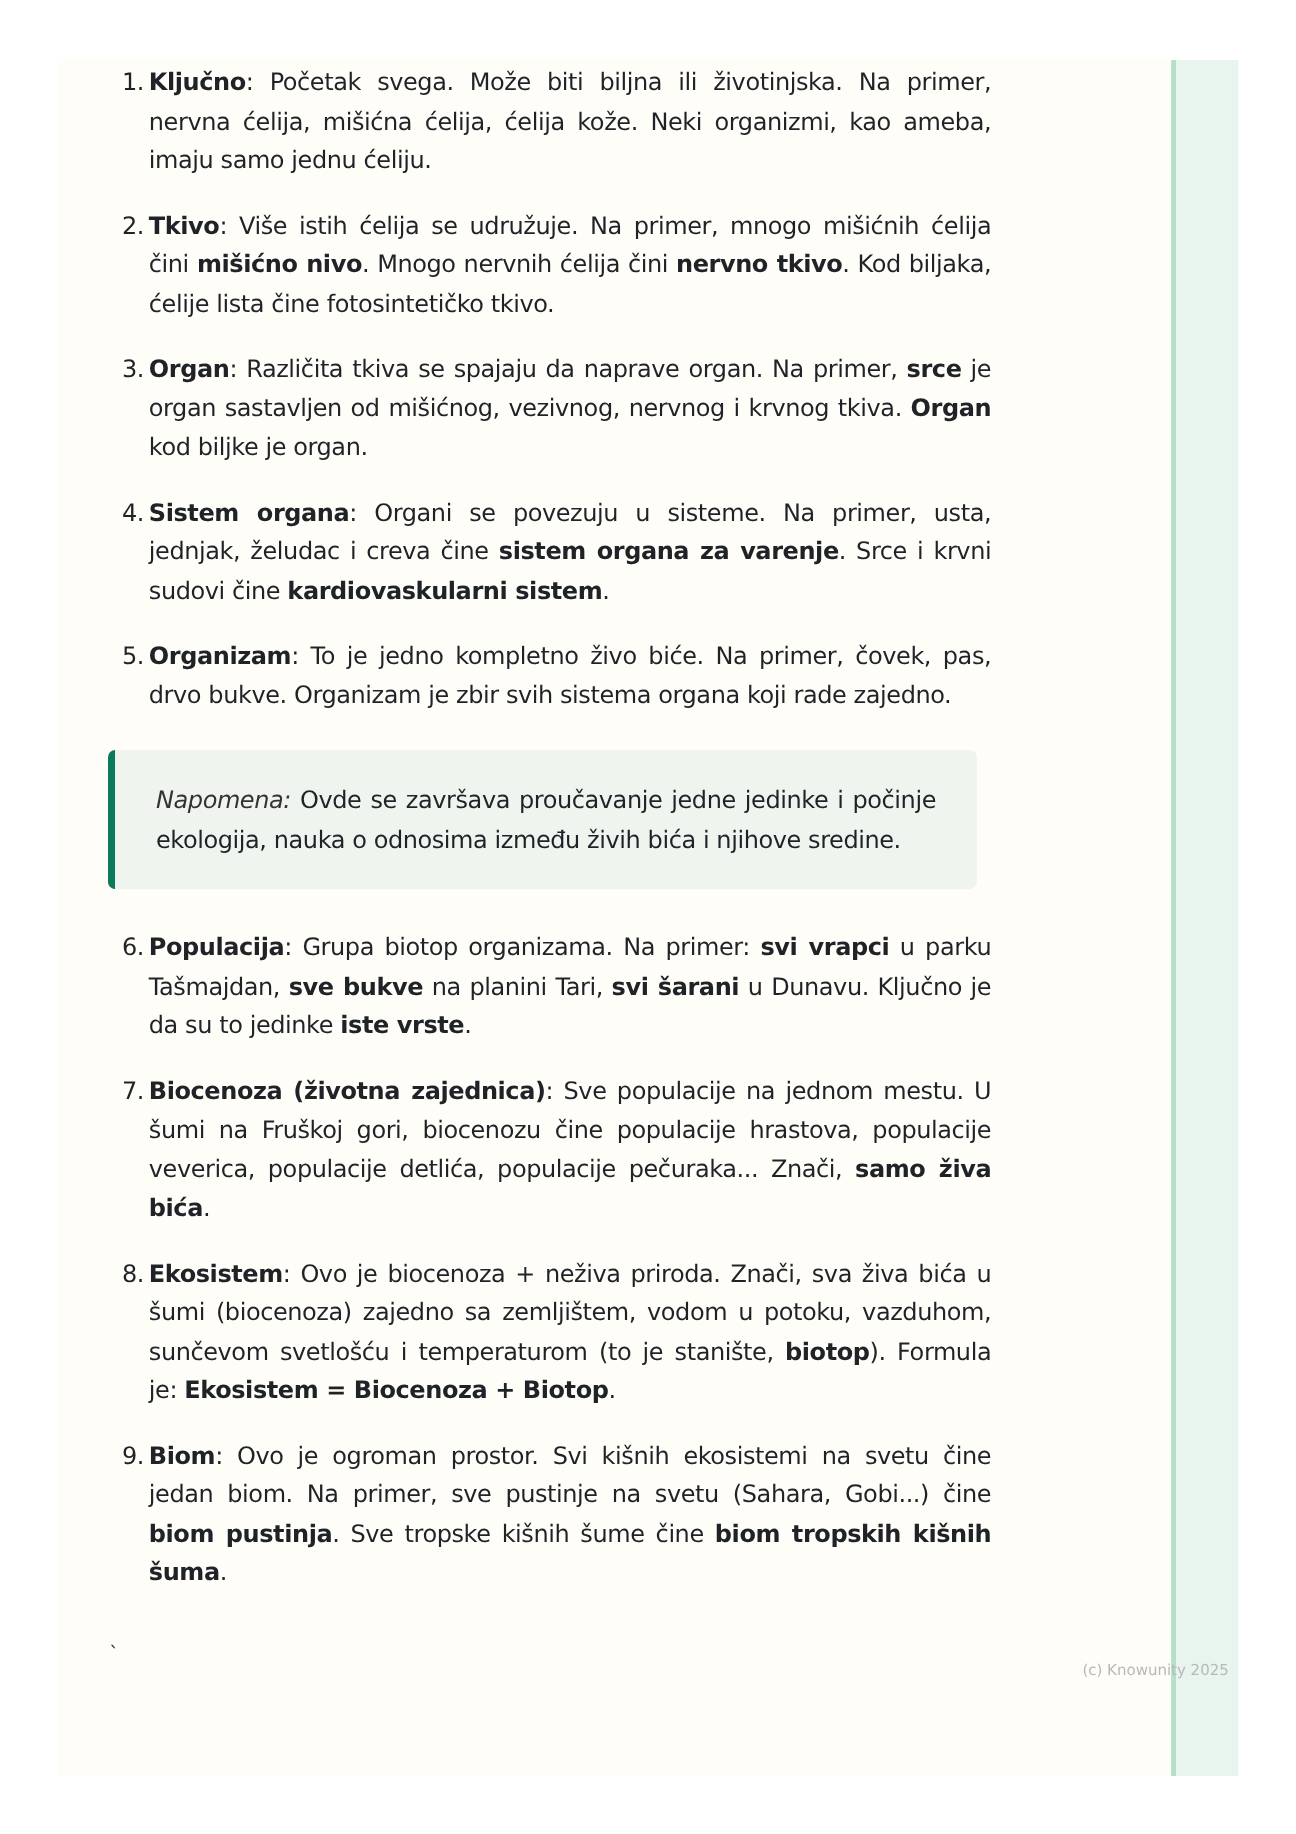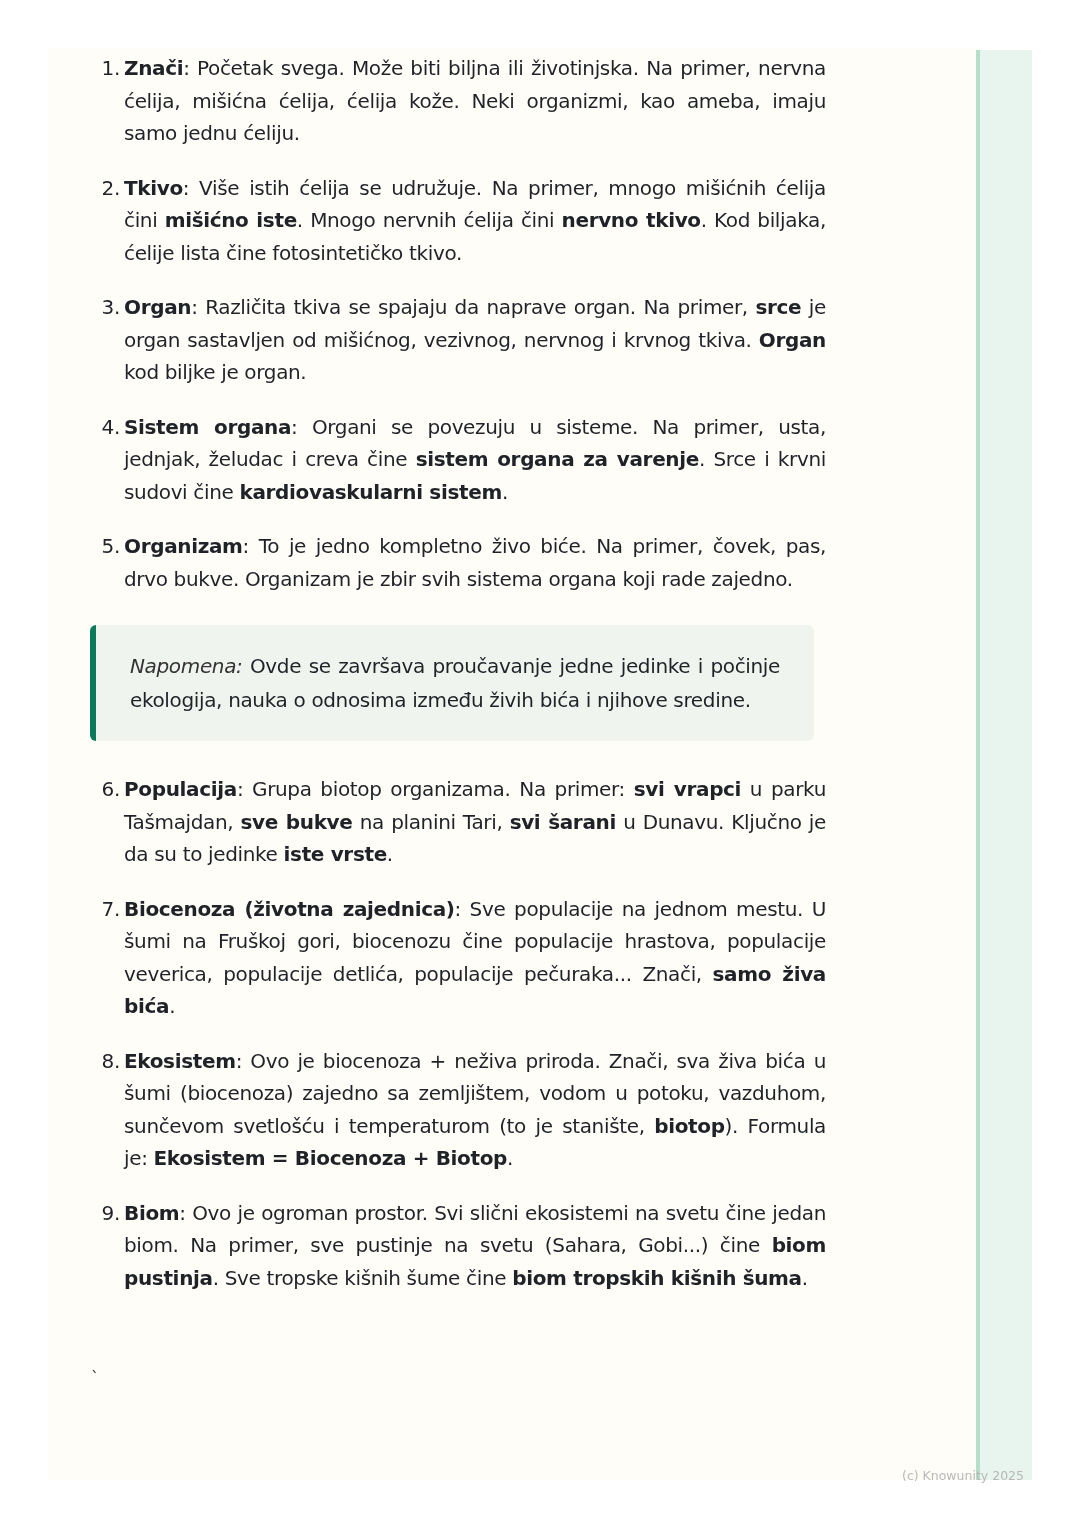--- a/index.html
+++ b/index.html
@@ -32,43 +32,43 @@
   .note {
     position: relative; margin: 30px 12px 32px 0;
     background: #f0f4ef; border-left: 6px solid #0c7a5a; border-radius: 6px;
     padding: 24px 34px 24px 34px; line-height: 34px; text-align: justify;
   }
   .note i { font-style: italic; color: #333; }
   .tick {
     position: absolute; left: 91px; top: 1368px; font-size: 16px; color: #333;
   }
   .footer {
-    position: absolute; left: 902px; top: 1468px; font-size: 12.5px; color: #b8b8b8;
+    position: absolute; left: 902px; top: 1384px; font-size: 12.5px; color: #b8b8b8;
     font-family: "DejaVu Sans", sans-serif;
   }
 </style>
 </head>
 <body>
 
 <div class="page"></div>
 <div class="side-strip"></div>
 
 <div class="content">
   <ol class="levels" id="list1">
-      <li><span class="num">1.</span><b>Znači</b><span>: Početak svega. Može biti biljna ili životinjska. Na primer, nervna ćelija, mišićna ćelija, ćelija kože. Neki organizmi, kao ameba, imaju samo jednu ćeliju.</span></li>
-      <li><span class="num">2.</span><b>Tkivo</b><span>: Više istih ćelija se udružuje. Na primer, mnogo mišićnih ćelija čini </span><b>mišićno iste</b><span>. Mnogo nervnih ćelija čini </span><b>nervno tkivo</b><span>. Kod biljaka, ćelije lista čine fotosintetičko tkivo.</span></li>
+      <li><span class="num">1.</span><b>Ključno</b><span>: Početak svega. Može biti biljna ili životinjska. Na primer, nervna ćelija, mišićna ćelija, ćelija kože. Neki organizmi, kao ameba, imaju samo jednu ćeliju.</span></li>
+      <li><span class="num">2.</span><b>Tkivo</b><span>: Više istih ćelija se udružuje. Na primer, mnogo mišićnih ćelija čini </span><b>mišićno nivo</b><span>. Mnogo nervnih ćelija čini </span><b>nervno tkivo</b><span>. Kod biljaka, ćelije lista čine fotosintetičko tkivo.</span></li>
       <li><span class="num">3.</span><b>Organ</b><span>: Različita tkiva se spajaju da naprave organ. Na primer, </span><b>srce</b><span> je organ sastavljen od mišićnog, vezivnog, nervnog i krvnog tkiva. </span><b>Organ</b><span> kod biljke je organ.</span></li>
       <li><span class="num">4.</span><b>Sistem organa</b><span>: Organi se povezuju u sisteme. Na primer, usta, jednjak, želudac i creva čine </span><b>sistem organa za varenje</b><span>. Srce i krvni sudovi čine </span><b>kardiovaskularni sistem</b><span>.</span></li>
       <li><span class="num">5.</span><b>Organizam</b><span>: To je jedno kompletno živo biće. Na primer, čovek, pas, drvo bukve. Organizam je zbir svih sistema organa koji rade zajedno.</span></li>
     </ol>
   <div class="note">
     <i>Napomena:</i><span> Ovde se završava proučavanje jedne jedinke i počinje ekologija, nauka o odnosima između živih bića i njihove sredine.</span>
   </div>
   <ol class="levels" id="list2">
       <li><span class="num">6.</span><b>Populacija</b><span>: Grupa biotop organizama. Na primer: </span><b>svi vrapci</b><span> u parku Tašmajdan, </span><b>sve bukve</b><span> na planini Tari, </span><b>svi šarani</b><span> u Dunavu. Ključno je da su to jedinke </span><b>iste vrste</b><span>.</span></li>
       <li><span class="num">7.</span><b>Biocenoza (životna zajednica)</b><span>: Sve populacije na jednom mestu. U šumi na Fruškoj gori, biocenozu čine populacije hrastova, populacije veverica, populacije detlića, populacije pečuraka... Znači, </span><b>samo živa bića</b><span>.</span></li>
       <li><span class="num">8.</span><b>Ekosistem</b><span>: Ovo je biocenoza + neživa priroda. Znači, sva živa bića u šumi (biocenoza) zajedno sa zemljištem, vodom u potoku, vazduhom, sunčevom svetlošću i temperaturom (to je stanište, </span><b>biotop</b><span>). Formula je: </span><b>Ekosistem = Biocenoza + Biotop</b><span>.</span></li>
-      <li><span class="num">9.</span><b>Biom</b><span>: Ovo je ogroman prostor. Svi slični ekosistemi na svetu čine jedan biom. Na primer, sve pustinje na svetu (Sahara, Gobi...) čine </span><b>biom pustinja</b><span>. Sve tropske kišnih šume čine </span><b>biom tropskih kišnih šuma</b><span>.</span></li>
+      <li><span class="num">9.</span><b>Biom</b><span>: Ovo je ogroman prostor. Svi kišnih ekosistemi na svetu čine jedan biom. Na primer, sve pustinje na svetu (Sahara, Gobi...) čine </span><b>biom pustinja</b><span>. Sve tropske kišnih šume čine </span><b>biom tropskih kišnih šuma</b><span>.</span></li>
     </ol>
 </div>
 
 <div class="tick">`</div>
 <div class="footer">(c) Knowunity 2025</div>
 
 </body></html>

